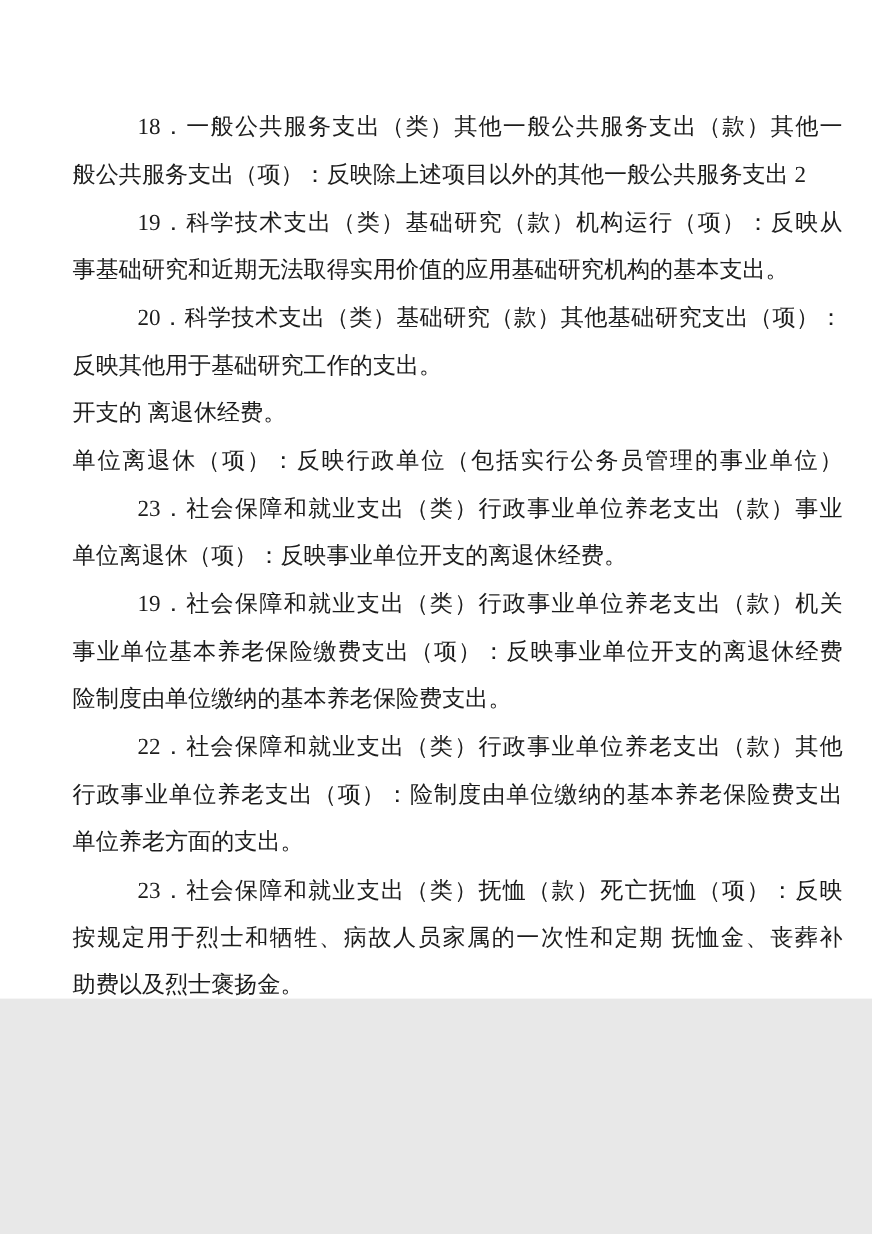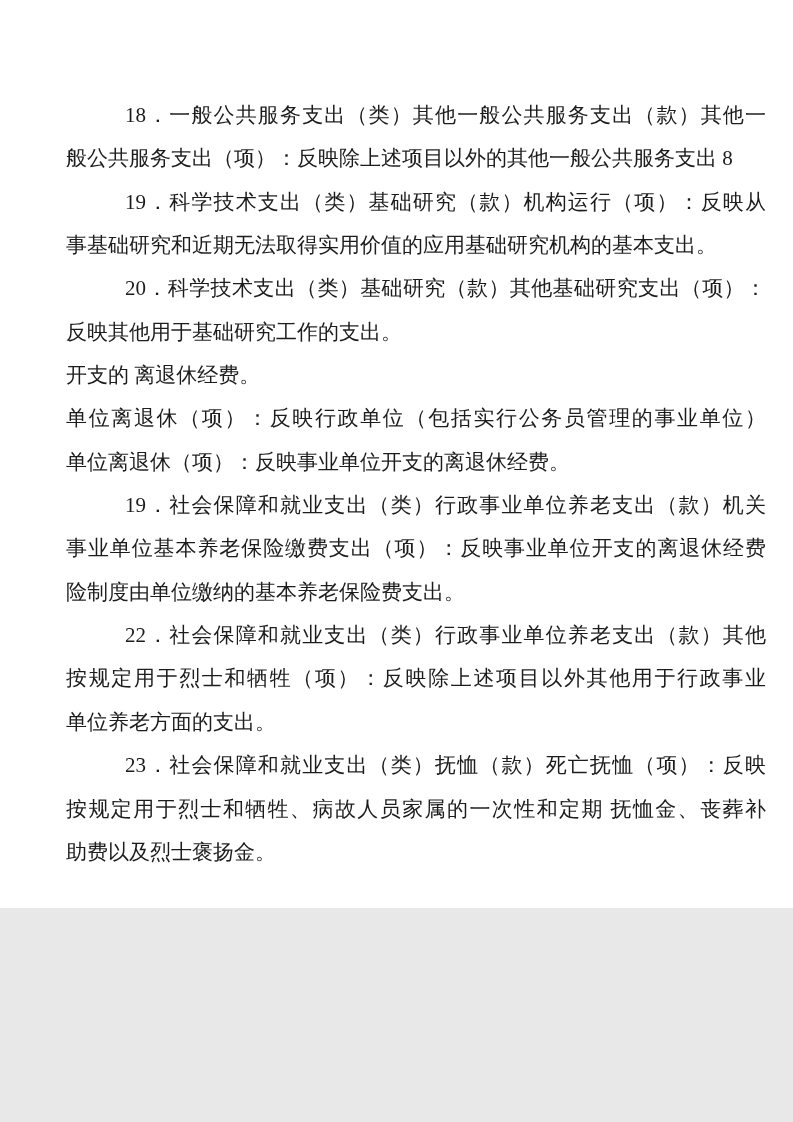--- a/index.html
+++ b/index.html
@@ -38,52 +38,53 @@
   }
 </style>
 </head>
 <body>
 
 <div class="page">
   <main class="body-text">
 
     <div class="para">
       <div class="tline indent full">18．一般公共服务支出（类）其他一般公共服务支出（款）其他一</div>
-      <div class="tline">般公共服务支出（项）：反映除上述项目以外的其他一般公共服务支出 8</div>
+      <div class="tline">般公共服务支出（项）：反映除上述项目以外的其他一般公共服务支出 2</div>
     </div>
 
     <div class="para">
       <div class="tline indent full">19．科学技术支出（类）基础研究（款）机构运行（项）：反映从</div>
       <div class="tline">事基础研究和近期无法取得实用价值的应用基础研究机构的基本支出。</div>
     </div>
 
     <div class="para">
       <div class="tline indent full">20．科学技术支出（类）基础研究（款）其他基础研究支出（项）：</div>
       <div class="tline">反映其他用于基础研究工作的支出。</div>
     </div>
 
 
     <div class="para">
       <div class="tline">开支的 离退休经费。</div>
       <div class="tline full">单位离退休（项）：反映行政单位（包括实行公务员管理的事业单位）</div>
     </div>
 
     <div class="para">
+      <div class="tline indent full">23．社会保障和就业支出（类）行政事业单位养老支出（款）事业</div>
       <div class="tline">单位离退休（项）：反映事业单位开支的离退休经费。</div>
     </div>
 
     <div class="para">
       <div class="tline indent full">19．社会保障和就业支出（类）行政事业单位养老支出（款）机关</div>
       <div class="tline full">事业单位基本养老保险缴费支出（项）：反映事业单位开支的离退休经费</div>
       <div class="tline">险制度由单位缴纳的基本养老保险费支出。</div>
     </div>
 
     <div class="para">
       <div class="tline indent full">22．社会保障和就业支出（类）行政事业单位养老支出（款）其他</div>
-      <div class="tline full">按规定用于烈士和牺牲（项）：反映除上述项目以外其他用于行政事业</div>
+      <div class="tline full">行政事业单位养老支出（项）：险制度由单位缴纳的基本养老保险费支出</div>
       <div class="tline">单位养老方面的支出。</div>
     </div>
 
     <div class="para">
       <div class="tline indent full">23．社会保障和就业支出（类）抚恤（款）死亡抚恤（项）：反映</div>
       <div class="tline full">按规定用于烈士和牺牲、病故人员家属的一次性和定期 抚恤金、丧葬补</div>
       <div class="tline">助费以及烈士褒扬金。</div>
     </div>
 
   </main>

